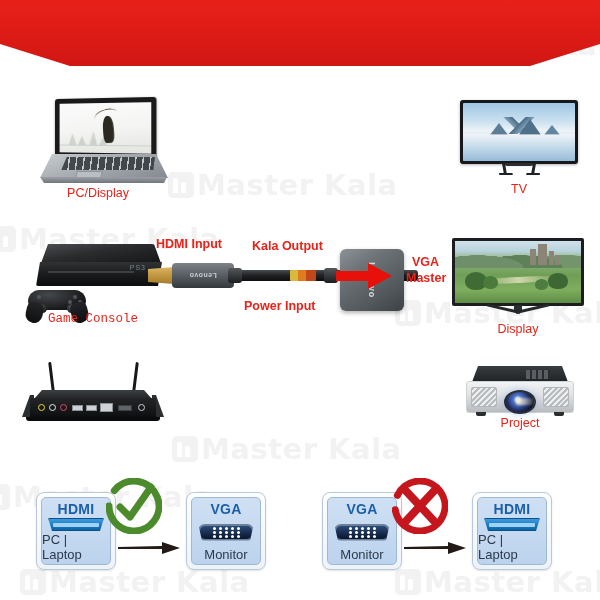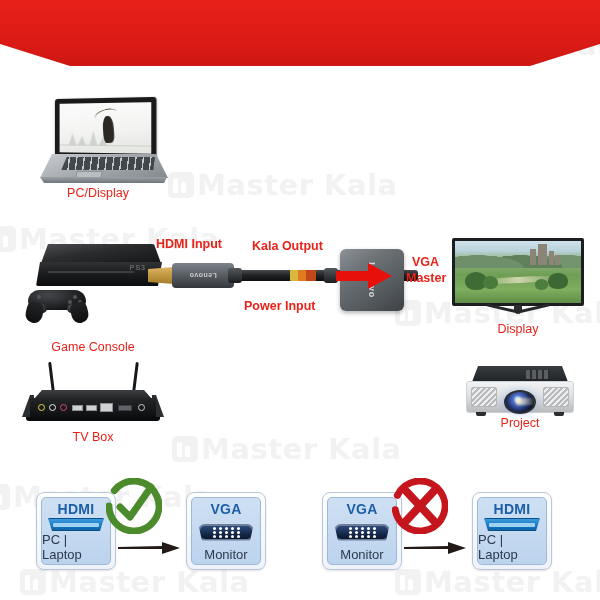--- a/index.html
+++ b/index.html
@@ -433,39 +433,55 @@
     </div>
     <div class="lt-base">
       <div class="lt-kb"></div>
       <div class="lt-keys"></div>
       <div class="lt-pad"></div>
       <div class="lt-foot"></div>
     </div>
     <div class="caption" style="top:88px;">PC/Display</div>
   </div>
 
+  <div class="node tv">
+    <div class="tv-body">
+      <div class="tv-scr">
+        <span class="tv-mt"></span>
+        <span class="tv-peak" style="left:24%;border-width:0 9px 12px 9px;border-color:transparent transparent #5b7d96 transparent;"></span>
+        <span class="tv-peak" style="left:50%;border-width:0 11px 16px 11px;border-color:transparent transparent #4e7089 transparent;"></span>
+        <span class="tv-peak" style="left:72%;border-width:0 8px 10px 8px;border-color:transparent transparent #6286a0 transparent;"></span>
+        <span class="tv-refl"></span>
+      </div>
+    </div>
+    <div class="tv-stand">
+      <span class="tv-leg l"></span>
+      <span class="tv-leg r"></span>
+    </div>
+    <div class="caption" style="top:82px;">TV</div>
+  </div>
 
   <div class="node console">
     <div class="ps-top"></div>
     <div class="ps-body"></div>
     <div class="ps-slot"></div>
     <div class="ps-logo">PS3</div>
     <div class="pad">
       <div class="pad-b">
         <span class="pad-dot" style="left:9px;top:5px;"></span>
         <span class="pad-dot" style="right:9px;top:5px;"></span>
         <span class="pad-dot" style="right:4px;top:10px;"></span>
         <span class="pad-dot" style="right:14px;top:10px;"></span>
       </div>
       <span class="pad-stick" style="left:14px;"></span>
       <span class="pad-stick" style="right:14px;"></span>
       <span class="pad-h l"></span>
       <span class="pad-h r"></span>
     </div>
-    <div class="caption" style="top:100px;">Game Console</div>
+    <div class="caption" style="top:72px;font-family:Liberation Mono, monospace;">Game Console</div>
   </div>
 
   <div class="node display">
     <div class="dp-body">
       <div class="dp-scr">
         <span class="dp-hills"></span>
         <span class="dp-castle">
           <i style="left:0;width:6px;height:16px;"></i>
           <i style="left:8px;width:9px;height:21px;"></i>
           <i style="left:19px;width:5px;height:14px;"></i>
@@ -495,21 +511,20 @@
       <span class="tb-port" style="left:8px;border-color:#e3d84a;"></span>
       <span class="tb-port" style="left:19px;border-color:#e8e8e8;"></span>
       <span class="tb-port" style="left:30px;border-color:#d84a6a;"></span>
       <span class="tb-rect" style="left:42px;width:11px;"></span>
       <span class="tb-rect" style="left:56px;width:11px;"></span>
       <span class="tb-rect" style="left:70px;width:13px;height:9px;top:5px;"></span>
       <span class="tb-rect" style="left:88px;width:14px;background:#5d6368;border-color:#3a3f43;"></span>
       <span class="tb-port" style="left:108px;border-color:#c9cccf;"></span>
     </div>
     <div class="tb-base"></div>
-    <div class="caption" style="top:68px;">TV Box</div>
   </div>
 
   <div class="node projector">
     <div class="pj-top">
       <span class="pj-btns"></span>
     </div>
     <div class="pj-body">
       <span class="pj-vent l"></span>
       <span class="pj-vent r"></span>
       <span class="pj-lens"></span>

